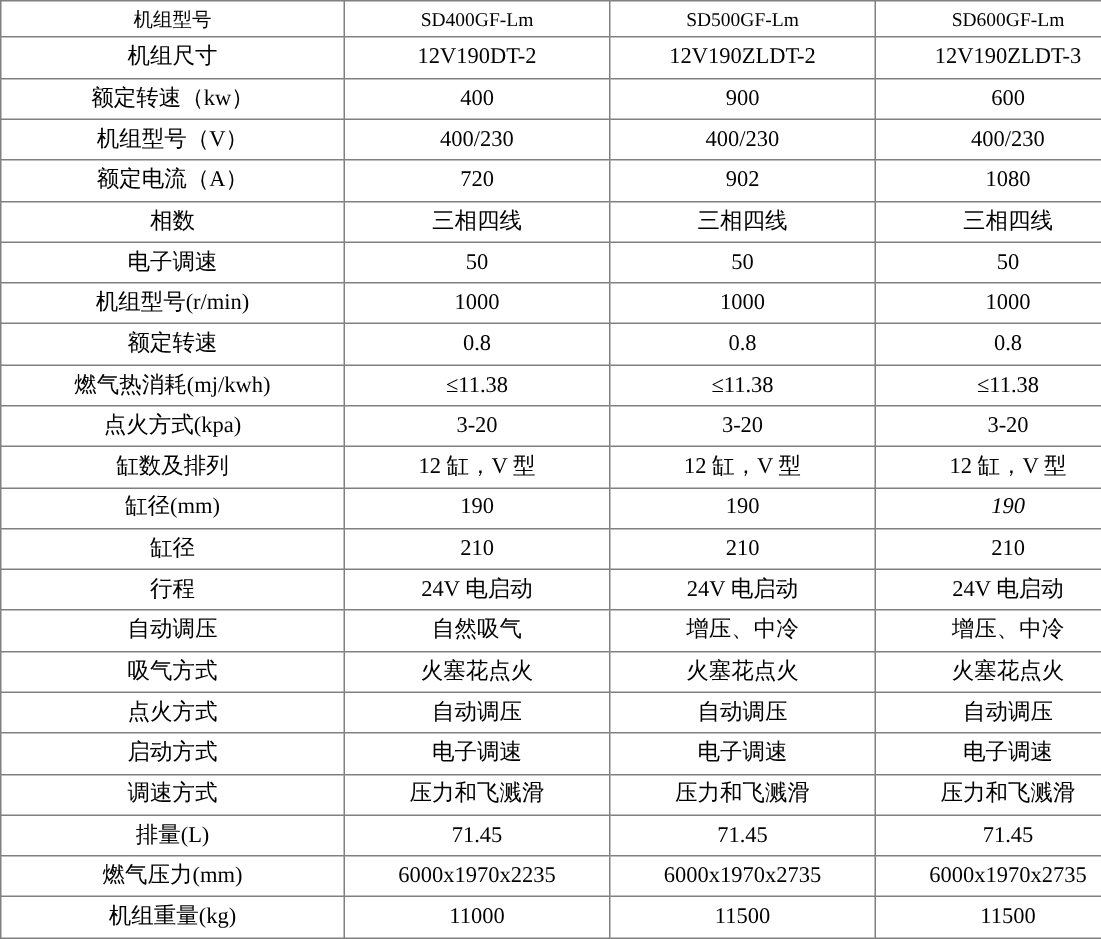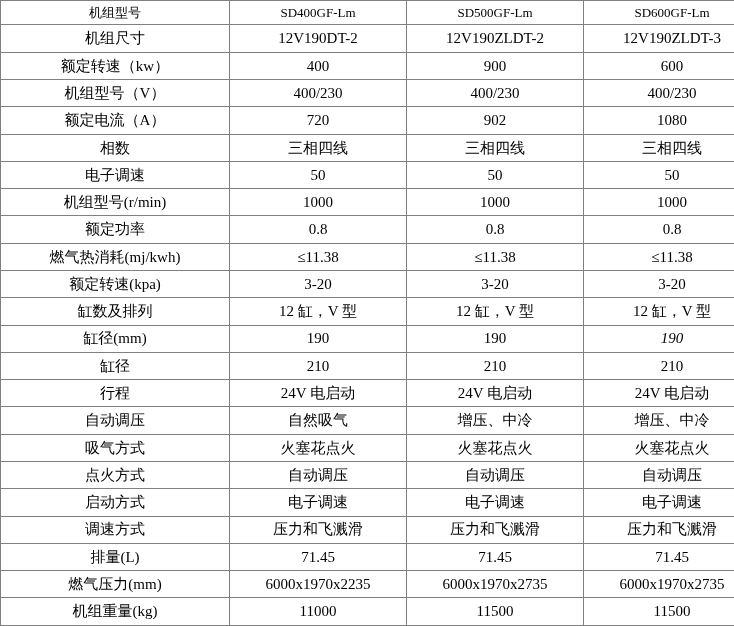--- a/index.html
+++ b/index.html
@@ -91,33 +91,33 @@
         <td class="value-cell">50</td>
         <td class="value-cell">50</td>
       </tr>
       <tr>
         <td class="label-cell">机组型号(r/min)</td>
         <td class="value-cell">1000</td>
         <td class="value-cell">1000</td>
         <td class="value-cell">1000</td>
       </tr>
       <tr>
-        <td class="label-cell">额定功率</td>
+        <td class="label-cell">额定转速</td>
         <td class="value-cell">0.8</td>
         <td class="value-cell">0.8</td>
         <td class="value-cell">0.8</td>
       </tr>
       <tr>
         <td class="label-cell">燃气热消耗(mj/kwh)</td>
         <td class="value-cell">≤11.38</td>
         <td class="value-cell">≤11.38</td>
         <td class="value-cell">≤11.38</td>
       </tr>
       <tr>
-        <td class="label-cell">额定转速(kpa)</td>
+        <td class="label-cell">点火方式(kpa)</td>
         <td class="value-cell">3-20</td>
         <td class="value-cell">3-20</td>
         <td class="value-cell">3-20</td>
       </tr>
       <tr>
         <td class="label-cell">缸数及排列</td>
         <td class="value-cell">12 缸，V 型</td>
         <td class="value-cell">12 缸，V 型</td>
         <td class="value-cell">12 缸，V 型</td>
       </tr>

